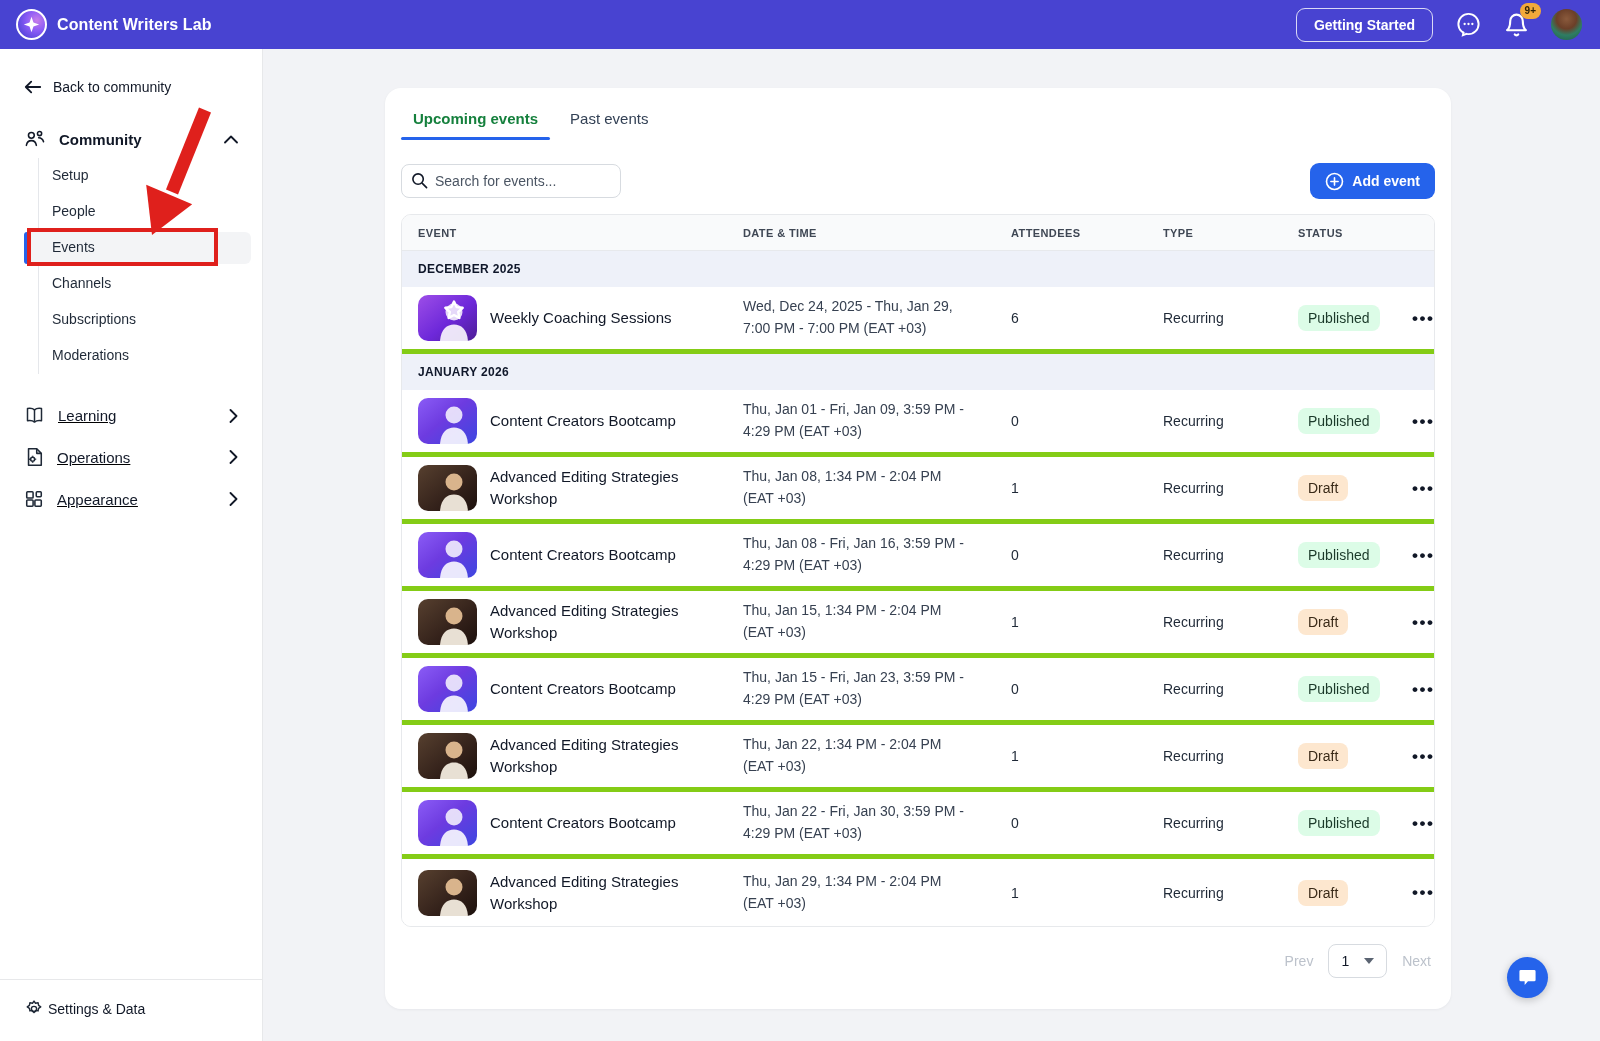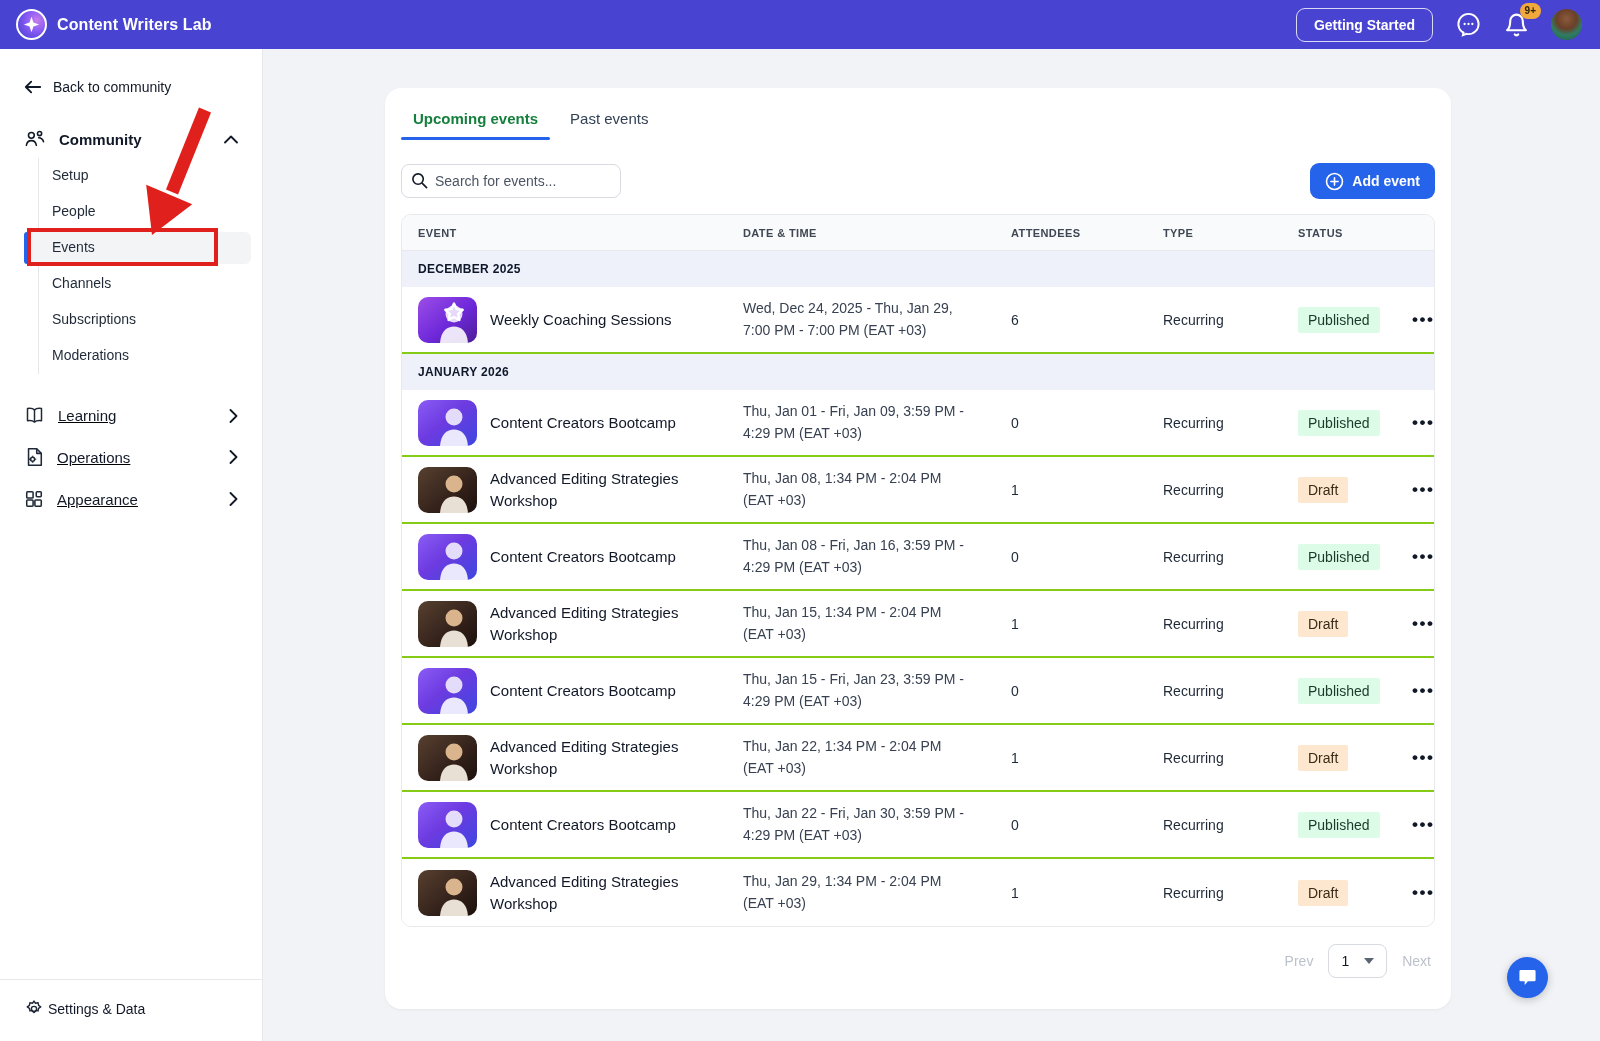--- a/index.html
+++ b/index.html
@@ -74,39 +74,39 @@
   .add-event { display:flex; align-items:center; gap:8px; background:#2563EB; color:#fff;
           border:none; border-radius:9px; height:36px; padding:0 15px; font-size:14px;
           font-weight:bold; cursor:pointer; font-family:inherit; }
 
   .table { margin-top:15px; border:1px solid #E7E9EC; border-radius:10px; overflow:hidden; }
   .grid { display:grid; grid-template-columns:325px 268px 152px 135px 110px 1fr; align-items:center; }
   .thead { background:#F9FAFB; border-bottom:1px solid #E7E9EC; }
   .th { font-size:11px; font-weight:bold; color:#3F4754; letter-spacing:.4px; padding:12px 16px 11px; }
   .month-row { background:#EEF1F9; font-size:12px; font-weight:bold; color:#0F172A;
           letter-spacing:.3px; padding:11px 16px; }
-  .trow { height:67px; border-bottom:2px solid #84cc16; background:#fff; }
+  .trow { height:67px; border-bottom:5px solid #84cc16; background:#fff; }
   .trow:last-child { border-bottom:none; }
   .c-event { display:flex; align-items:center; gap:13px; padding-left:16px; }
   .thumb { width:59px; height:46px; border-radius:10px; flex:none; position:relative; overflow:hidden; }
   .thumb svg { position:absolute; inset:0; }
   .thumb--coaching { background:linear-gradient(140deg,#9D4EE8 0%,#6D28D9 55%,#4C1D95 100%); }
   .thumb--bootcamp { background:linear-gradient(140deg,#8B5CF6 0%,#6D3BE0 45%,#3D46E0 100%); }
   .thumb--workshop { background:linear-gradient(140deg,#57402F 0%,#33211A 60%,#1C100C 100%); }
   .thumb .person-head { fill:rgba(255,255,255,.82); }
   .thumb .person-body { fill:rgba(255,255,255,.88); }
   .thumb--workshop .person-head { fill:#D9B48C; }
   .thumb--workshop .person-body { fill:#E8E0D4; }
   .thumb .star { display:none; }
   .thumb--coaching .star { display:block; }
   .etitle { font-size:15px; color:#111827; line-height:1.45; padding-right:6px; }
   .c-date { font-size:14px; color:#374151; line-height:1.55; padding:0 30px 0 16px; }
   .c-plain { font-size:14px; color:#1F2937; padding-left:16px; }
   .c-status { padding-left:16px; }
-  .badge { display:inline-block; font-size:14px; padding:5px 10px; border-radius:2px; color:#1F2937; }
+  .badge { display:inline-block; font-size:14px; padding:5px 10px; border-radius:8px; color:#1F2937; }
   .kebab { background:none; border:none; font-size:17px; font-weight:bold; letter-spacing:1.5px;
           color:#111827; cursor:pointer; padding:4px 8px; line-height:1; }
   .c-actions { text-align:left; padding-left:12px; }
 
   .pagination { margin-top:17px; display:flex; justify-content:flex-end; align-items:center;
           gap:15px; font-size:14px; color:#BCC2CB; padding-right:4px; }
   .page-nav { cursor:default; }
   .page-select { display:flex; align-items:center; gap:15px; border:1px solid #D7DBE0;
           border-radius:8px; padding:8px 12px; color:#111827; background:#fff; cursor:pointer; }
   .caret { width:0; height:0; border-left:5px solid transparent; border-right:5px solid transparent;

